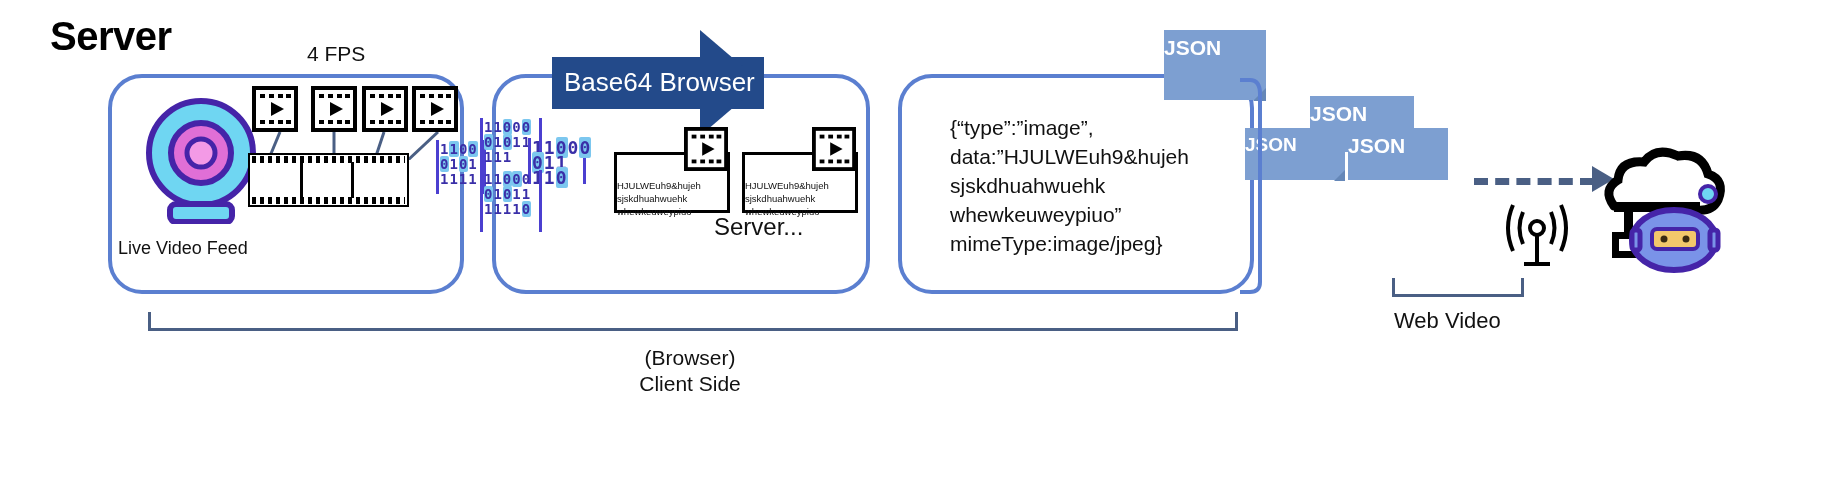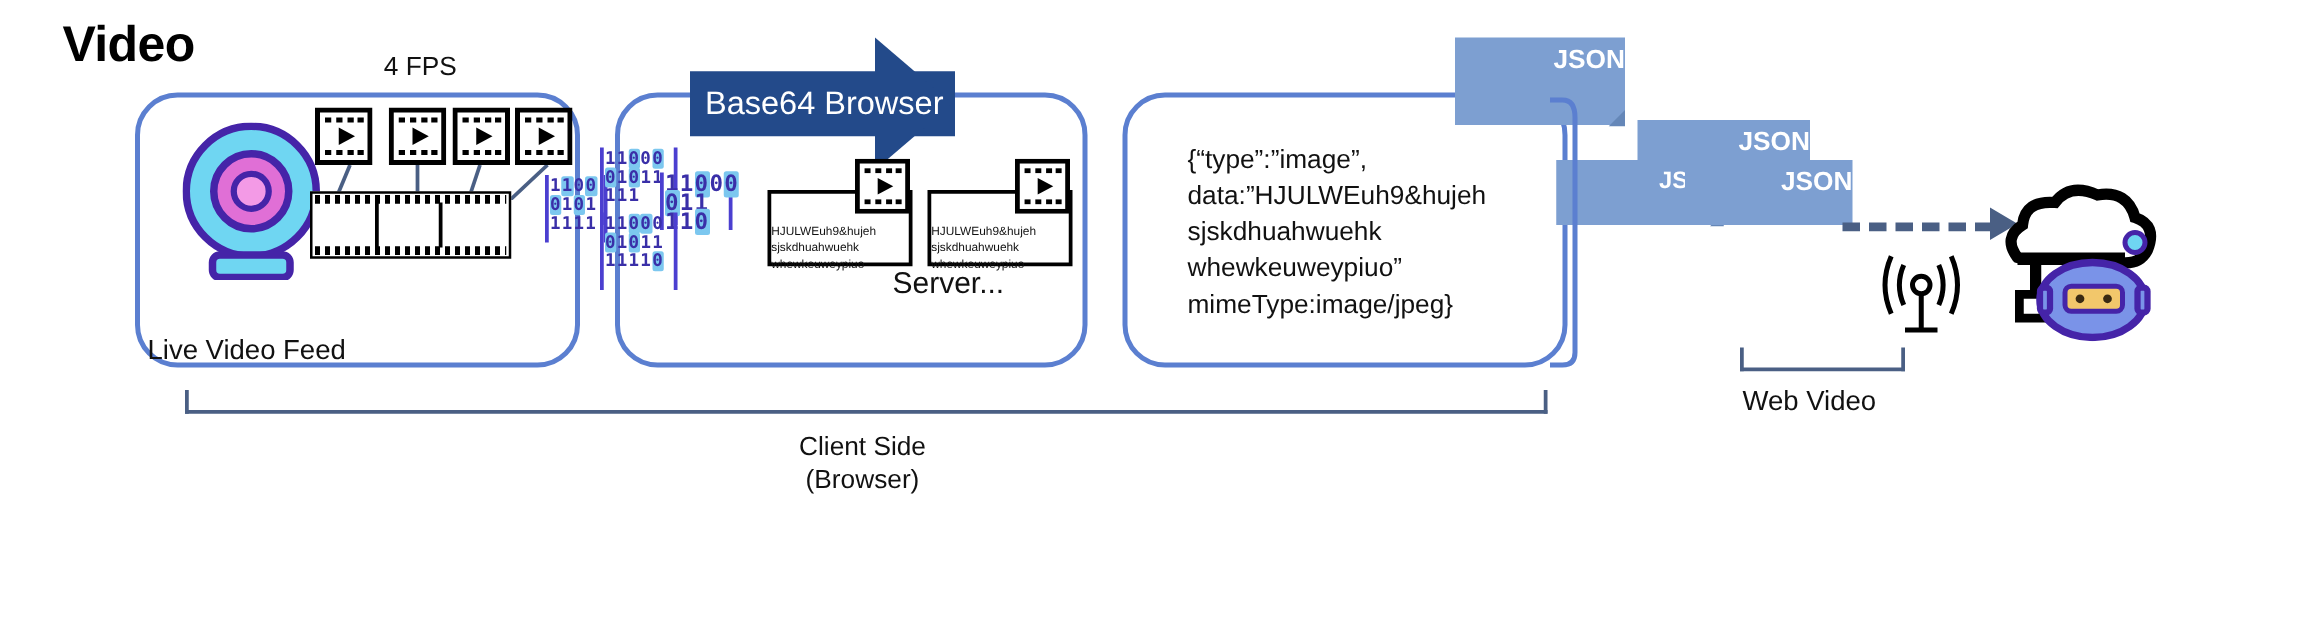--- a/index.html
+++ b/index.html
@@ -8,21 +8,21 @@
   .abs{position:absolute;}
   
   #page-title{left:50px;top:14px;font-size:40px;font-weight:bold;letter-spacing:-.5px;color:#000;}
   
   .stage{border:4px solid #5b7fd0;border-radius:34px;background:#fff;}
   #stage-live{left:108px;top:74px;width:348px;height:212px;}
   #stage-encode{left:492px;top:74px;width:370px;height:212px;}
   #stage-json{left:898px;top:74px;width:348px;height:212px;}
   
   #fps-label{left:307px;top:42px;font-size:21px;color:#111;}
-  #live-feed-label{left:118px;top:238px;font-size:22px;color:#111;margin-top:29px;}
+  #live-feed-label{left:118px;top:238px;font-size:18px;color:#111;}
   #frames-label{left:714px;top:213px;font-size:24px;color:#111;}
   #web-server-label{left:1394px;top:308px;font-size:22px;color:#111;}
   #client-side-label{left:600px;top:345px;width:180px;text-align:center;font-size:21px;line-height:26px;color:#111;}
   
   #webcam{left:146px;top:98px;width:110px;height:126px;}
   
   #filmstrip{left:248px;top:153px;width:157px;height:50px;background:#fff;border:2px solid #000;}
   .fs-perf{position:absolute;left:2px;right:2px;height:7px;background:
       repeating-linear-gradient(to right,#000 0 4px,#fff 4px 8px);}
   .fs-div{position:absolute;top:7px;bottom:7px;width:3px;background:#000;}
@@ -37,51 +37,51 @@
             border-width:53px 0 53px 62px;border-color:transparent transparent transparent #234a8a;}
   #b64-text{left:564px;top:67px;font-size:26px;color:#fff;z-index:5;}
   
   .frame-card{position:absolute;border:3px solid #000;background:#fff;}
   .frame-card-text{position:absolute;left:0;right:0;top:24px;text-align:left;
       font-size:9.5px;line-height:13px;color:#111;}
   
   #json-payload{left:950px;top:113px;width:290px;font-size:21px;line-height:29px;color:#111;white-space:pre-line;}
   
   .json-badge{position:absolute;background:#7d9fd1;color:#fff;font-weight:bold;
-       display:flex;align-items:flex-start;justify-content:flex-end;padding-left:34px;}
+       display:flex;align-items:flex-start;justify-content:flex-start;}
   .json-badge span{display:block;padding-top:6px;}
   .badge-fold{position:absolute;right:0;bottom:-1px;width:0;height:0;border-style:solid;}
   
   .bracket{position:absolute;border:3px solid #4a5f84;border-top:none;}
   
   #dash-line{left:1474px;top:178px;width:120px;height:0;
      border-top:7px dashed #4a5f84;}
   #dash-head{left:1592px;top:166px;width:0;height:0;border-style:solid;
      border-width:13px 0 13px 22px;border-color:transparent transparent transparent #4a5f84;}
   
   #antenna{left:1492px;top:200px;width:90px;height:70px;}
   
   #server{left:1596px;top:128px;width:140px;height:145px;}
 </style>
 </head>
 <body>
 
-<div class="abs" id="page-title">Video</div>
+<div class="abs" id="page-title">Server</div>
 
 <div class="abs stage" id="stage-live"></div>
 <div class="abs stage" id="stage-encode"></div>
 <div class="abs stage" id="stage-json"></div>
 
 <div class="abs" id="fps-label">4 FPS</div>
 <div class="abs" id="live-feed-label">Live Video Feed</div>
 <div class="abs" id="frames-label">Server...</div>
 <div class="abs" id="web-server-label">Web Video</div>
 <div class="abs" id="client-side-label">
+  <div>(Browser)</div>
   <div>Client Side</div>
-  <div>(Browser)</div>
 </div>
 
 <div class="abs" id="webcam">
   <svg viewBox="0 0 110 126" width="110" height="126">
     <circle cx="55" cy="55" r="52" fill="#6fd6f2" stroke="#4524a8" stroke-width="6"></circle>
     <circle cx="55" cy="55" r="30" fill="#e06fd6" stroke="#4524a8" stroke-width="6"></circle>
     <circle cx="55" cy="55" r="14" fill="#f39ae6" stroke="#4524a8" stroke-width="5"></circle>
     <rect x="44" y="104" width="22" height="12" fill="#ccd3e0"></rect>
     <rect x="24" y="106" width="62" height="18" rx="6" fill="#6fd6f2" stroke="#4524a8" stroke-width="6"></rect>
   </svg>

